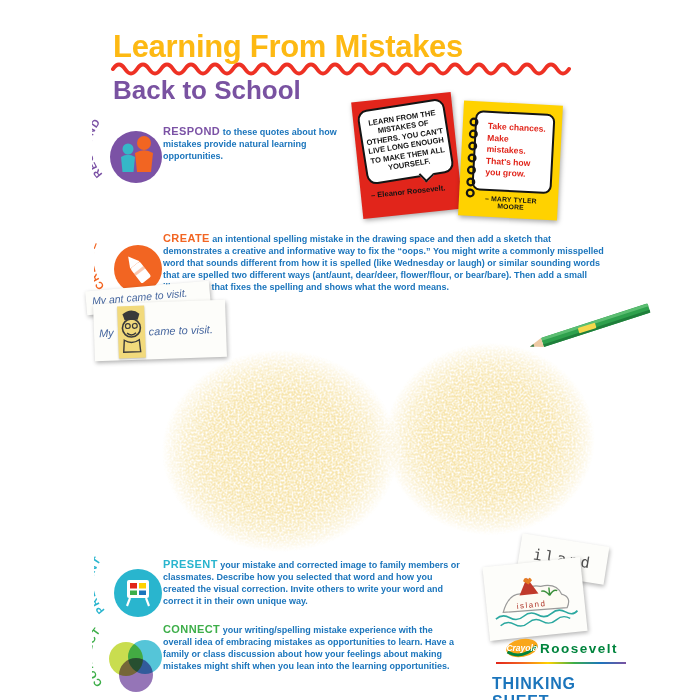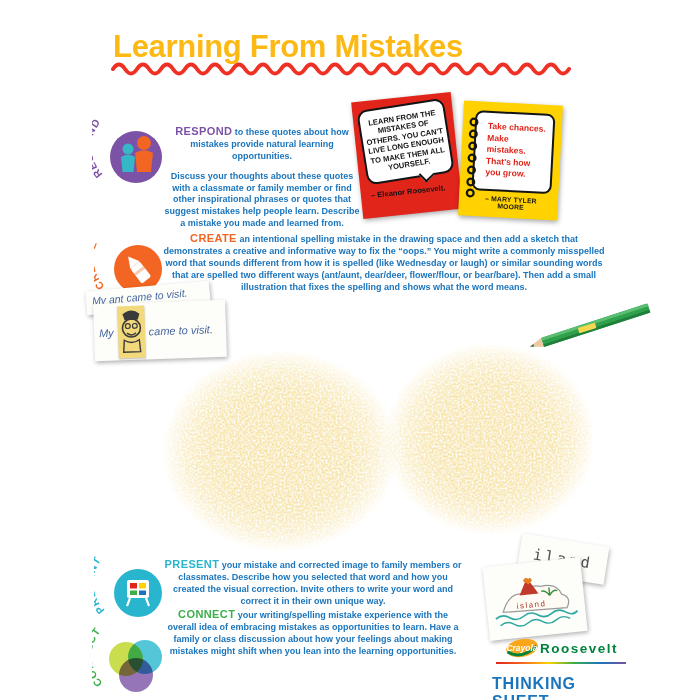--- a/index.html
+++ b/index.html
@@ -7,21 +7,21 @@
   body { font-family:"Liberation Sans", sans-serif; }
   .sheet { position:relative; width:700px; height:700px; background:#fff; overflow:hidden;padding-left:7px; }
 
   
   .title { position:absolute; left:113px; top:29px; font-size:31px; font-weight:800;
            color:#FDB913; letter-spacing:-0.3px; }
   .wave-svg { position:absolute; left:110px; top:60px; }
   .subtitle { position:absolute; left:113px; top:75px; font-size:26px; font-weight:800; color:#7952A1; }
 
   
-  .sec-text { position:absolute; color:#1B75BC; font-size:9px; line-height:1.32; font-weight:600;text-align:center; }
+  .sec-text { position:absolute; color:#1B75BC; font-size:9px; line-height:1.32; font-weight:600; }
   .sec-text p + p { margin-top:8px; }
   .kw { font-weight:800; font-size:11px; letter-spacing:0.4px; }
   .kw.purple { color:#7B52A5; }
   .kw.orange { color:#F26522; }
   .kw.teal   { color:#29B5CE; }
   .kw.green  { color:#3DAE49; }
   .icon-badge { position:absolute; }
   .arc-label { font-size:10.5px; font-weight:800; letter-spacing:0.8px; }
 
   
@@ -76,20 +76,21 @@
 </style>
 </head>
 <body>
 
 <div class="sheet">
 
   <h1 class="title">Learning From Mistakes</h1>
   <svg class="wave-svg" width="466" height="16" aria-hidden="true">
     <path d="M3 9 q6 -9 12 0 t12 0 t12 0 t12 0 t12 0 t12 0 t12 0 t12 0 t12 0 t12 0 t12 0 t12 0 t12 0 t12 0 t12 0 t12 0 t12 0 t12 0 t12 0 t12 0 t12 0 t12 0 t12 0 t12 0 t12 0 t12 0 t12 0 t12 0 t12 0 t12 0 t12 0 t12 0 t12 0 t12 0 t12 0 t12 0 t12 0 t12 0" fill="none" stroke="#EE3124" stroke-width="4" stroke-linecap="round"></path>
   </svg>
+  <h2 class="subtitle">Back to School</h2>
 
   <svg class="blobs" width="462" height="222" aria-hidden="true">
     <defs>
       <radialGradient id="blobGrad">
         <stop offset="0%" stop-color="#F6E2A4" stop-opacity="0.95"></stop>
         <stop offset="60%" stop-color="#F6E2A4" stop-opacity="0.88"></stop>
         <stop offset="80%" stop-color="#F6E2A4" stop-opacity="0.60"></stop>
         <stop offset="93%" stop-color="#F6E2A4" stop-opacity="0.25"></stop>
         <stop offset="100%" stop-color="#F6E2A4" stop-opacity="0"></stop>
       </radialGradient>
@@ -120,21 +121,20 @@
         <path d="M29 47 q7 -4.5 14 0 l-1.5 15 h-11 z" fill="#35B7C8"></path>
         <circle cx="52" cy="33" r="7" fill="#F26522"></circle>
         <path d="M43 43 q9 -5.5 18 0 l-2 19 h-14 z" fill="#F26522"></path>
       </g>
       <text class="arc-label" fill="#7B52A5"><textPath href="#arcR">RESPOND</textPath></text>
     </svg>
   </div>
   <div class="sec-text" style="left:163px; top:124px; width:198px;">
     <p><span class="kw purple">RESPOND</span>
        <span>to these quotes about how mistakes provide natural learning opportunities.</span></p>
-    <p>Discuss your thoughts about these quotes with a classmate or family member or find other inspirational phrases or quotes that suggest mistakes help people learn. Describe a mistake you made and learned from.</p>
   </div>
 
   <div class="quote-card qc-red">
     <div class="bubble">
       <span>LEARN FROM THE MISTAKES OF OTHERS. YOU CAN'T LIVE LONG ENOUGH TO MAKE THEM ALL YOURSELF.</span>
     </div>
     <div class="author">– Eleanor Roosevelt.</div>
   </div>
 
   <div class="quote-card qc-yellow">
@@ -248,21 +248,21 @@
           <path id="arcN" d="M 11 64 A 37 37 0 0 1 63 10" fill="none"></path>
         </defs>
       <g>
         <circle cx="34" cy="40" r="17" fill="#BFD730" fill-opacity="0.85" style="mix-blend-mode:multiply"></circle>
         <circle cx="53" cy="38" r="17" fill="#2BB7CE" fill-opacity="0.8" style="mix-blend-mode:multiply"></circle>
         <circle cx="44" cy="56" r="17" fill="#7B52A5" fill-opacity="0.8" style="mix-blend-mode:multiply"></circle>
       </g>
       <text class="arc-label" fill="#3DAE49"><textPath href="#arcN">CONNECT</textPath></text>
     </svg>
   </div>
-  <div class="sec-text" style="left:163px; top:607px; width:300px;">
+  <div class="sec-text" style="left:163px; top:622px; width:300px;">
     <p><span class="kw green">CONNECT</span>
        <span>your writing/spelling mistake experience with the overall idea of embracing mistakes as opportunities to learn. Have a family or class discussion about how your feelings about making mistakes might shift when you lean into the learning opportunities.</span></p>
   </div>
 
   <div class="footer">
     <div class="brand-row">
       <svg width="36" height="22" viewBox="0 0 36 22">
         <ellipse cx="18" cy="11" rx="16" ry="9" fill="#F9A61A" transform="rotate(-10 18 11)"></ellipse>
         <path d="M3.5 15 Q 18 23 32.5 9" stroke="#00843D" stroke-width="3" fill="none"></path>
         <text x="18" y="13.5" font-size="8.5" font-style="italic" font-weight="bold" text-anchor="middle" fill="#ffffff">Crayola</text>

